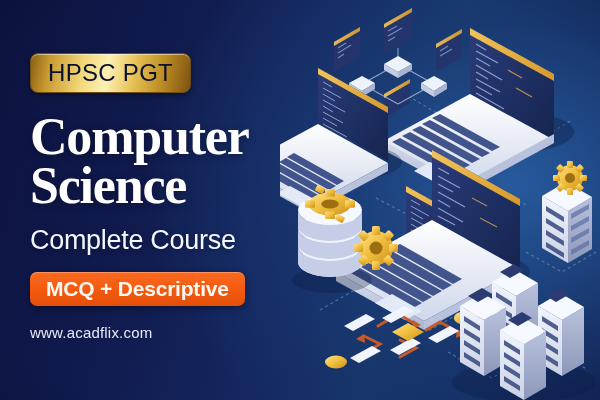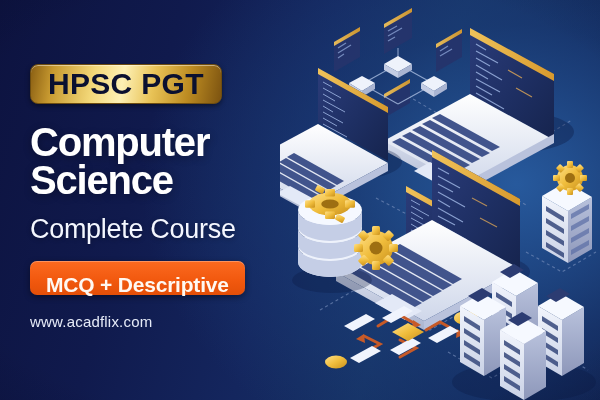--- a/index.html
+++ b/index.html
@@ -39,47 +39,48 @@
     align-self:flex-start;
     height:40px;
     padding:0 17px;
     border-radius:8px;
     background:linear-gradient(100deg,#8a5f13 0%,#c89a30 12%,#f3d879 33%,#fdf0b4 48%,#e8c256 64%,#bd8c22 82%,#7c5310 100%);
     border:1px solid #6e4d10;
     box-shadow:0 2px 5px rgba(0,0,0,.45), inset 0 1px 0 rgba(255,255,255,.45);
     margin-bottom:20px;
   }
   .gold-badge span {
-    font-size:30px; font-weight:bold; letter-spacing:.3px;
+    font-size:24px; font-weight:normal; letter-spacing:.3px;
     color:#0a1030;
     line-height:1;
   }
 
   .title {
     color:#ffffff;
-    font-size:40px;
+    font-size:52px;
     font-weight:bold;
     line-height:.94;
     letter-spacing:-1.2px;
     text-shadow:0 2px 8px rgba(0,0,0,.32);
+    font-family:Liberation Serif, serif;
   }
   .title .line { display:block; }
 
   .subtitle {
     color:#f4f7ff;
     font-size:27px;
     font-weight:normal;
     letter-spacing:-.3px;
     margin-top:14px;
     text-shadow:0 1px 5px rgba(0,0,0,.3);
   }
 
   .orange-badge {
     align-self:flex-start;
-    display:inline-flex; align-items:flex-end; justify-content:center;
+    display:inline-flex; align-items:center; justify-content:center;
     height:34px;
     padding:0 16px;
     margin-top:16px;
     border-radius:7px;
     background:linear-gradient(180deg,#fb6a20 0%,#f2590f 55%,#e44f08 100%);
     box-shadow:0 2px 6px rgba(0,0,0,.42), inset 0 1px 0 rgba(255,255,255,.28);
   }
   .orange-badge span {
     color:#fff8f2; font-size:21px; font-weight:bold; letter-spacing:-.2px; line-height:1;
   }

